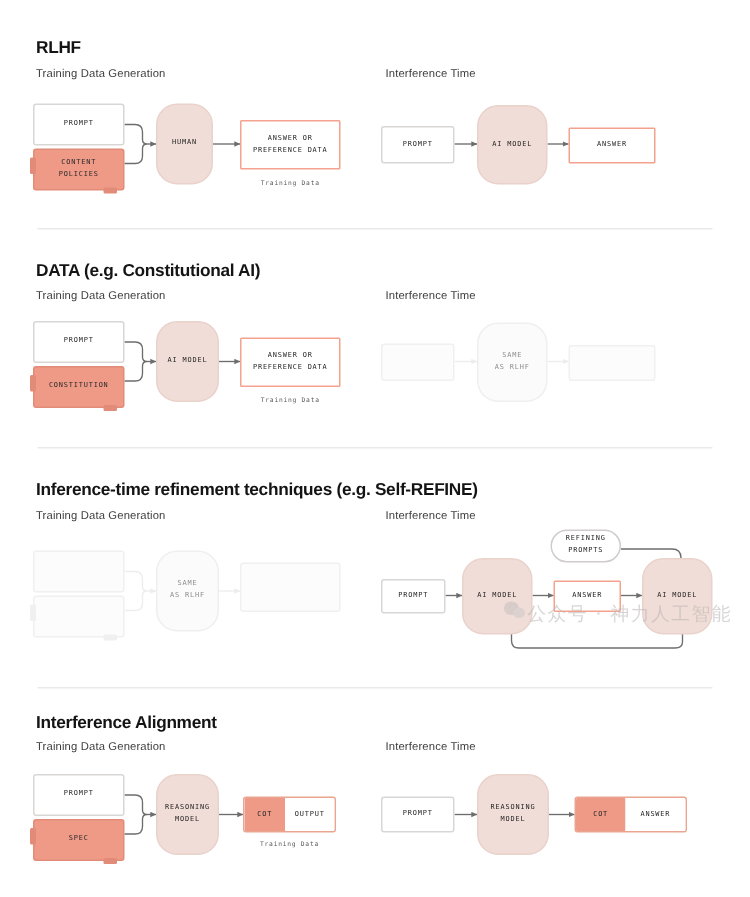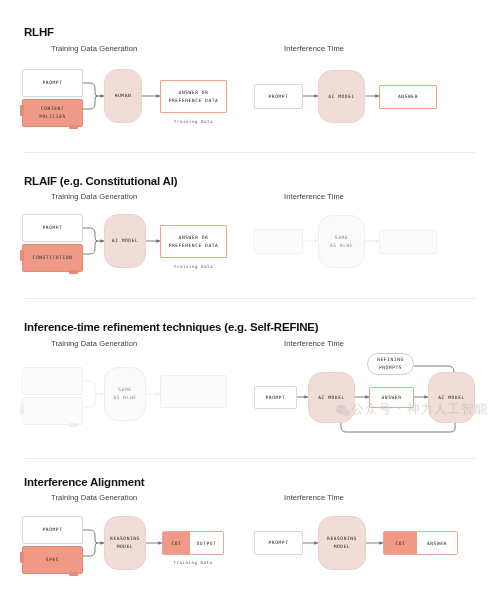--- a/index.html
+++ b/index.html
@@ -13,21 +13,20 @@
   
   .section{position:absolute;left:0;width:500px;}
   .divider{position:absolute;left:25px;width:450px;height:1px;background:#e9e9e9;}
   .sec-title{
     position:absolute;left:24px;font-size:11.5px;font-weight:700;
     letter-spacing:-0.2px;color:#141414;white-space:nowrap;
   }
   .col-label{
     position:absolute;font-size:7.5px;color:#3c3c3c;letter-spacing:0.1px;
     white-space:nowrap;
-    margin-left:27px;
   }
   .col-left{left:24px;}
   .col-right{left:257px;}
 
   
   .node{
     position:absolute;box-sizing:border-box;
     display:flex;align-items:center;justify-content:center;
     text-align:center;
     font-family:"DejaVu Sans Mono","Liberation Mono",monospace;
@@ -71,21 +70,21 @@
     font-size:4.2px;letter-spacing:0.5px;color:#5a5a5a;text-align:center;
     white-space:nowrap;
   }
   .caption.ghost-cap{color:transparent;}
 
   svg.wires{position:absolute;left:0;top:0;width:500px;height:598px;
             pointer-events:none;overflow:visible;}
 
   
   .watermark{
-    position:absolute;right:12px;bottom:8px;display:flex;align-items:flex-end;
+    position:absolute;right:12px;bottom:8px;display:flex;align-items:flex-start;
     gap:1px;opacity:.55;
   }
   .wm-text{font-size:12.5px;color:#b9b5b4;letter-spacing:1px;
            font-family:"DejaVu Sans",sans-serif;}
   .wm-icon{width:15px;height:13px;position:relative;}
   .wm-icon i{position:absolute;display:block;border-radius:50%;background:#c2bfbe;}
   .wm-icon i.b1{width:10px;height:8.5px;left:0;top:0;}
   .wm-icon i.b2{width:8px;height:7px;left:6px;top:4px;background:#cbc8c7;}
 </style>
 </head>
@@ -157,21 +156,21 @@
     <div class="caption" style="left:160px;top:119px;width:67px">Training Data</div>
 
     <div class="node n-plain" style="left:254px;top:84px;width:49px;height:25px">PROMPT</div>
     <div class="node n-model" style="left:318px;top:70px;width:47px;height:53px">AI MODEL</div>
     <div class="node n-outline" style="left:379px;top:85px;width:58px;height:24px">ANSWER</div>
   </div>
 
   <div class="divider" style="top:152px"></div>
 
   <div class="section">
-    <div class="sec-title" style="top:175px">RLAIF (e.g. Constitutional AI)</div>
+    <div class="sec-title" style="top:175px">DATA (e.g. Constitutional AI)</div>
     <div class="col-label col-left" style="top:192px">Training Data Generation</div>
     <div class="col-label col-right" style="top:192px">Interference Time</div>
 
     <div class="node n-plain" style="left:22px;top:214px;width:61px;height:28px">PROMPT</div>
 
     <div class="node n-salmon" style="left:22px;top:244px;width:61px;height:28px">
       <span class="tab-l"></span>
       <span class="tab-b"></span>
       <span>CONSTITUTION</span>
     </div>

